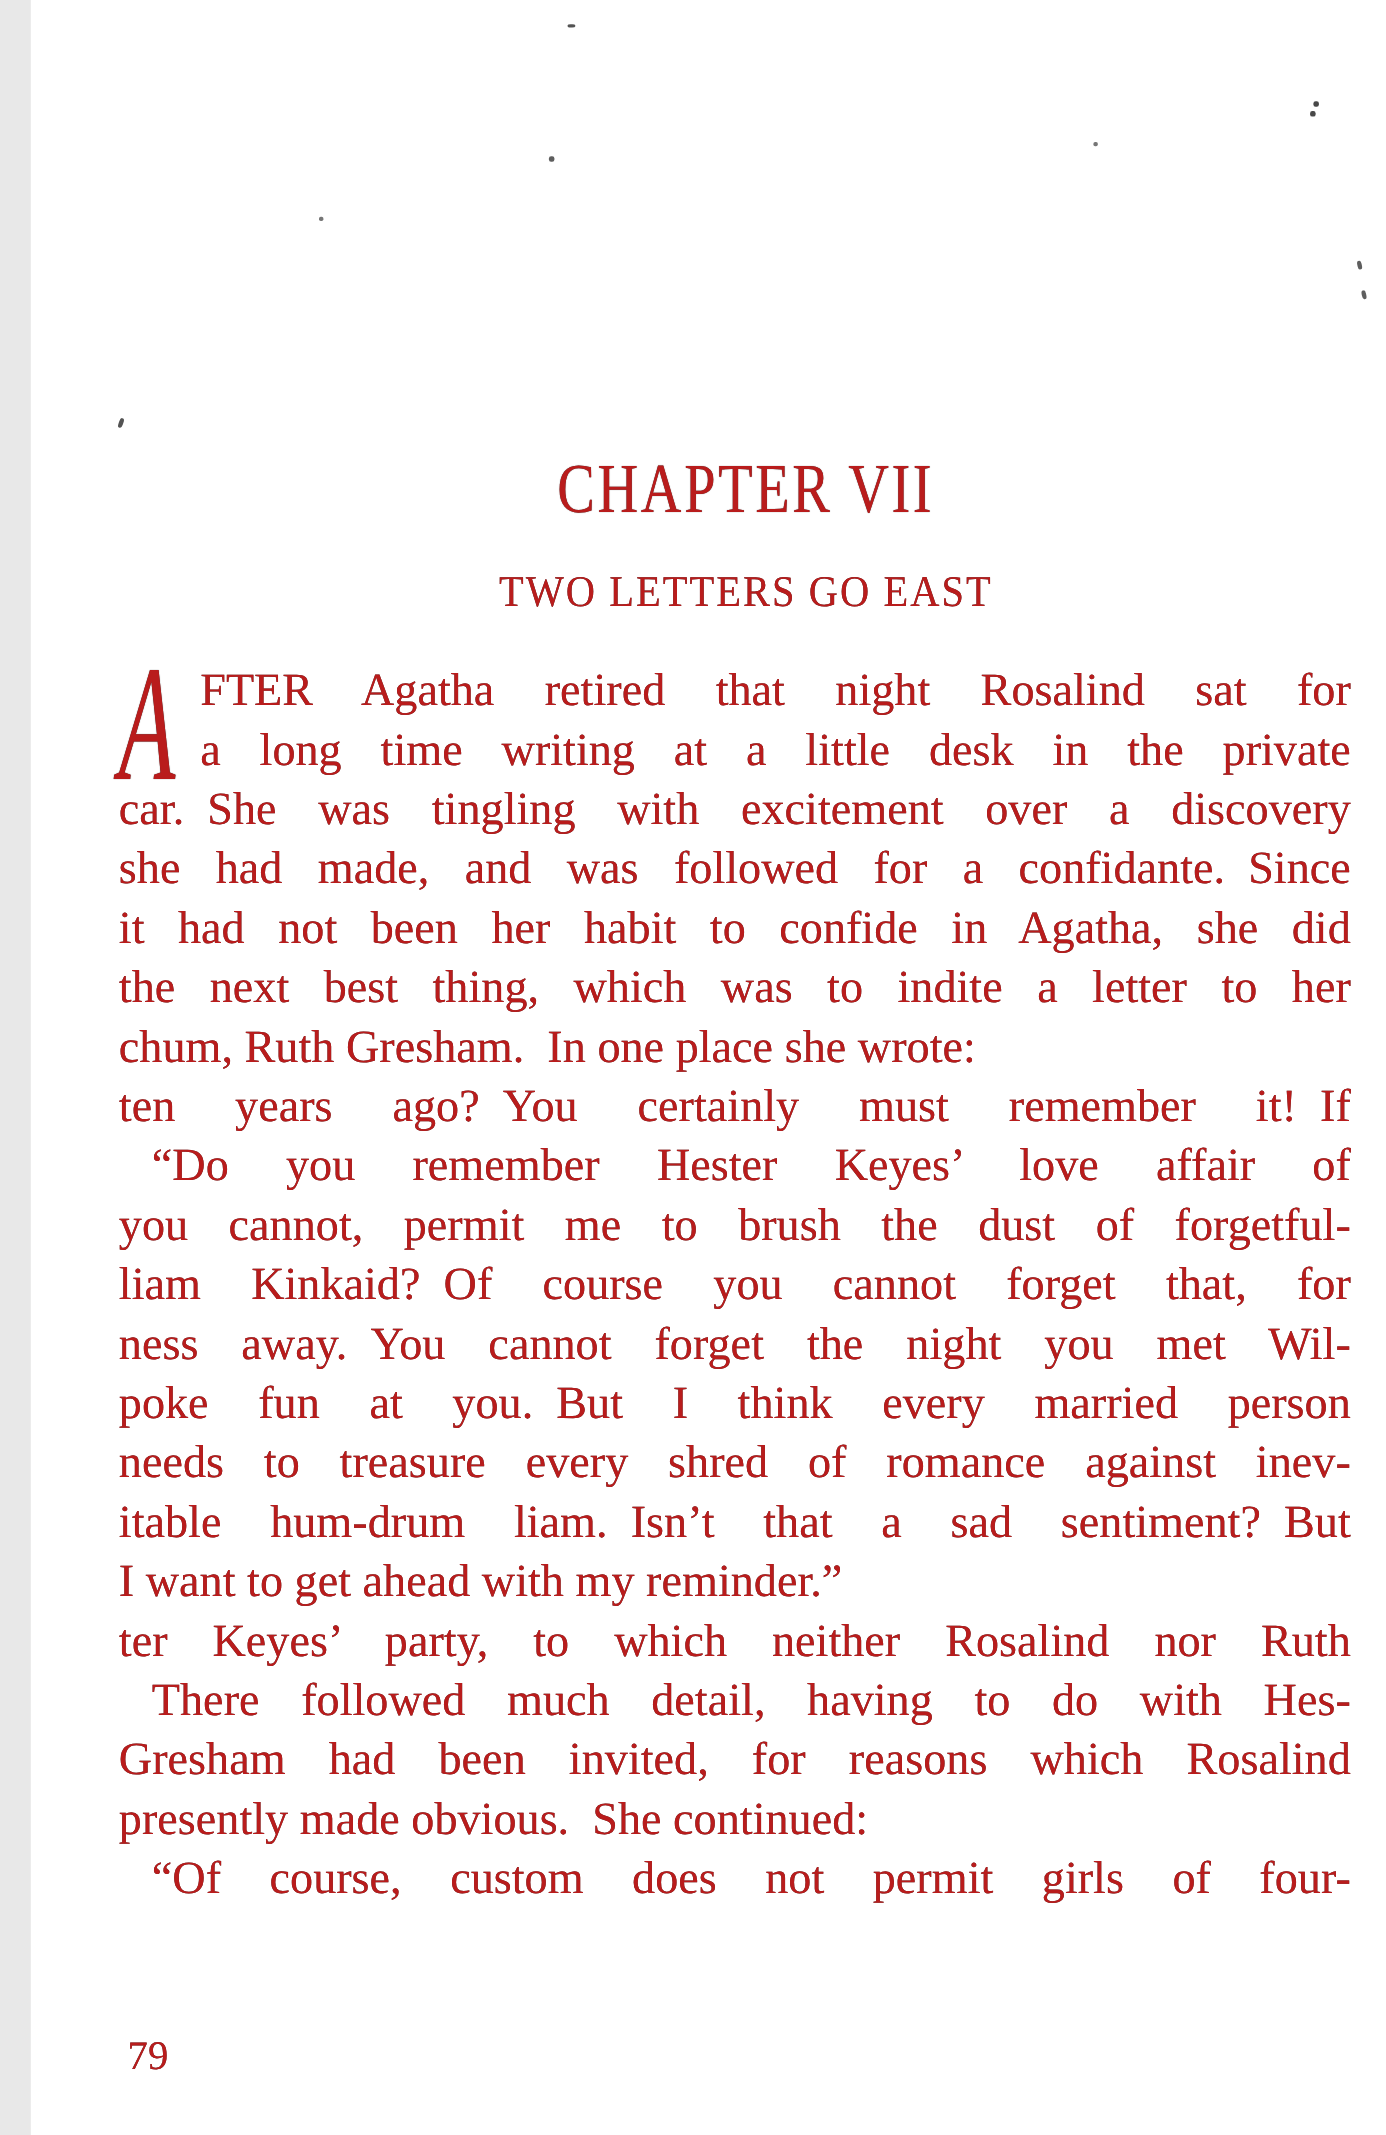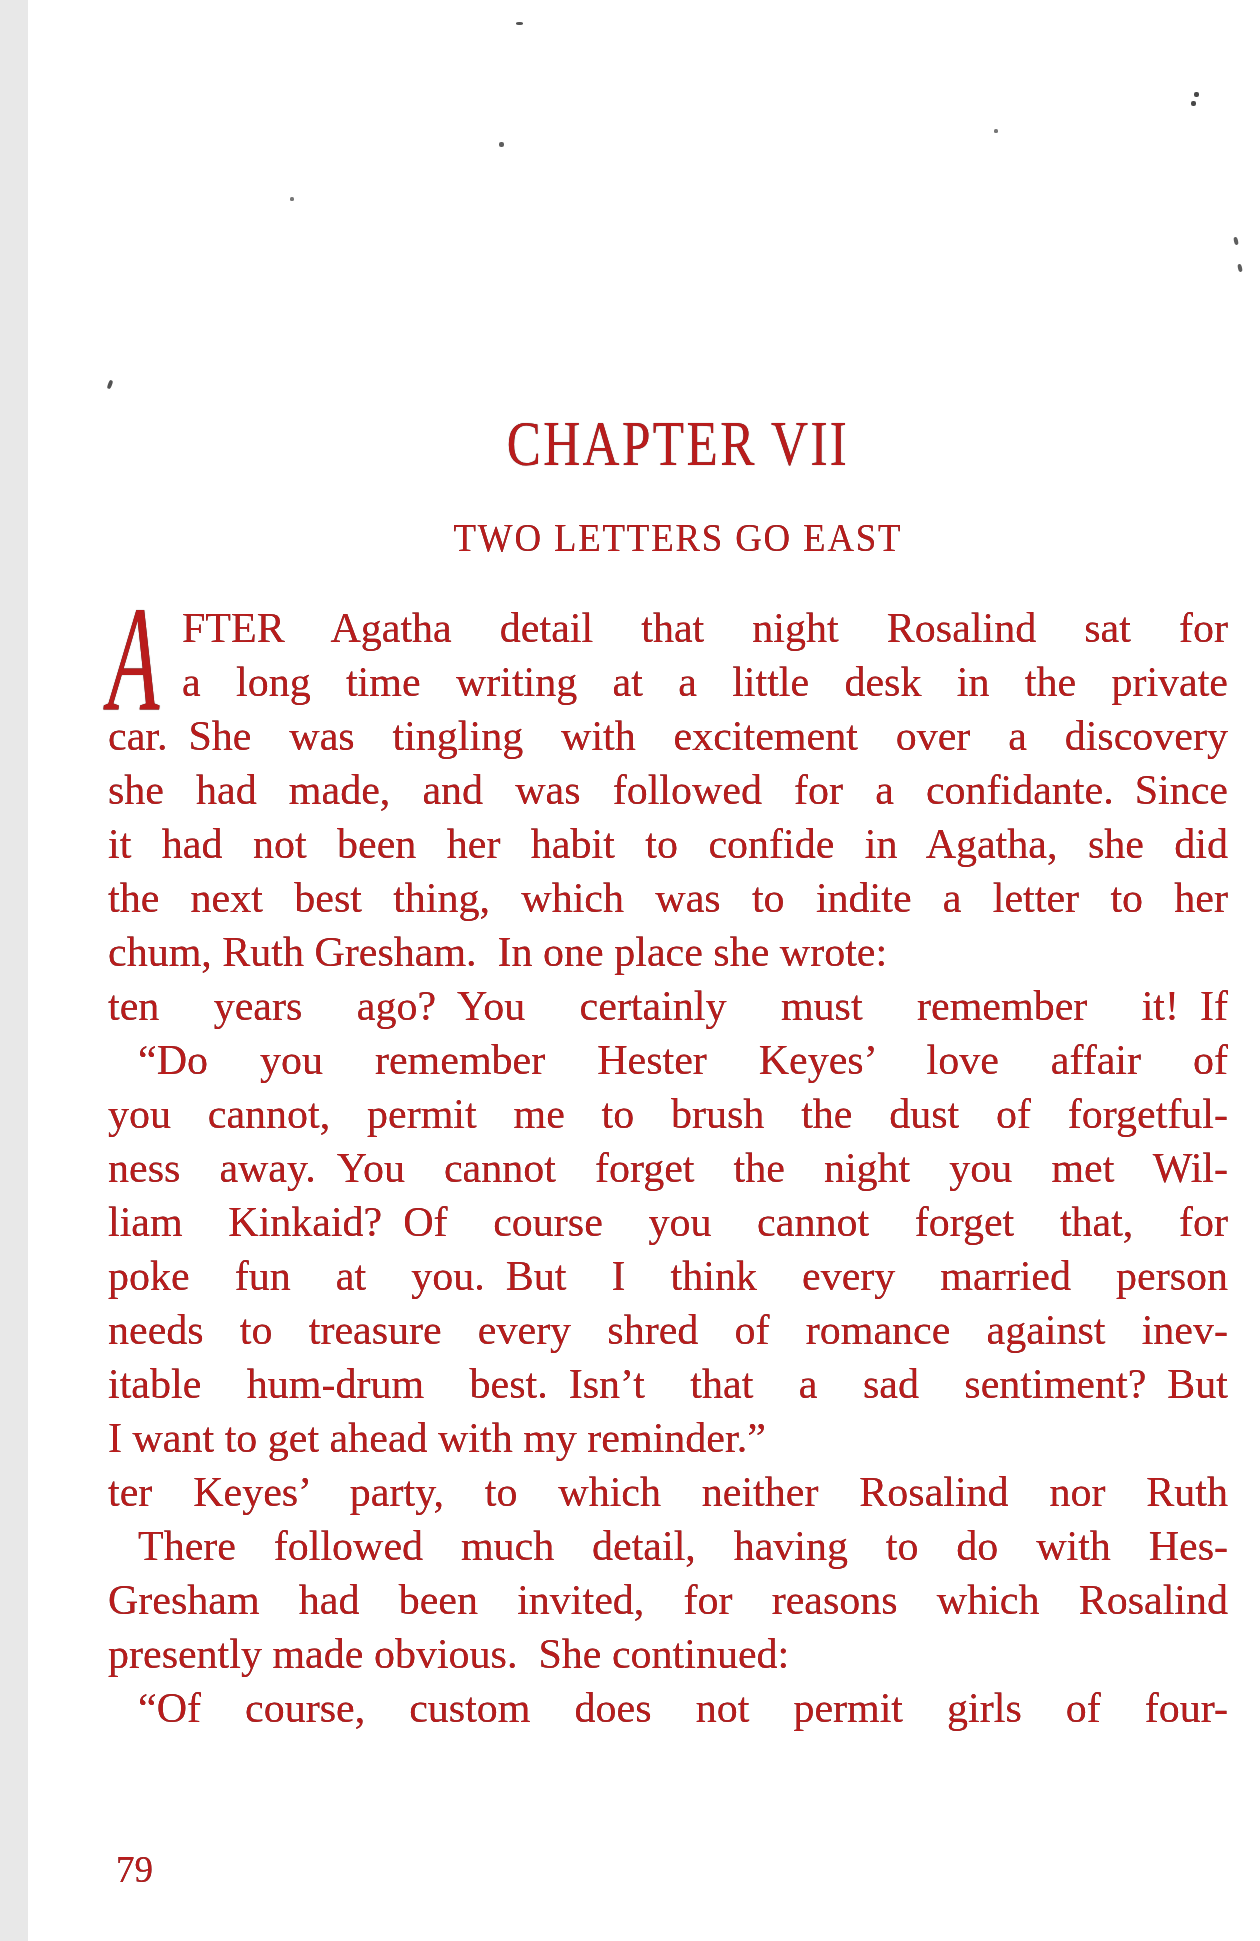--- a/index.html
+++ b/index.html
@@ -101,37 +101,37 @@
 
 <div class="page">
 
   <div class="chapter-heading">CHAPTER VII</div>
 
   <div class="chapter-subtitle">TWO LETTERS GO EAST</div>
 
   <div class="body-text">
       <div class="para">
         <span class="dropcap">A</span>
-        <div class="line">FTER Agatha detail that night Rosalind sat for</div>
+        <div class="line">FTER Agatha retired that night Rosalind sat for</div>
         <div class="line">a long time writing at a little desk in the private</div>
         <div class="line">car. She was tingling with excitement over a discovery</div>
         <div class="line">she had made, and was followed for a confidante. Since</div>
         <div class="line">it had not been her habit to confide in Agatha, she did</div>
         <div class="line">the next best thing, which was to indite a letter to her</div>
         <div class="line no-just">chum, Ruth Gresham. In one place she wrote:</div>
       </div>
       <div class="para">
         <div class="line">ten years ago? You certainly must remember it! If</div>
         <div class="line first">“Do you remember Hester Keyes’ love affair of</div>
         <div class="line">you cannot, permit me to brush the dust of forgetful-</div>
+        <div class="line">liam Kinkaid? Of course you cannot forget that, for</div>
         <div class="line">ness away. You cannot forget the night you met Wil-</div>
-        <div class="line">liam Kinkaid? Of course you cannot forget that, for</div>
         <div class="line">poke fun at you. But I think every married person</div>
         <div class="line">needs to treasure every shred of romance against inev-</div>
-        <div class="line">itable hum-drum best. Isn’t that a sad sentiment? But</div>
+        <div class="line">itable hum-drum liam. Isn’t that a sad sentiment? But</div>
         <div class="line no-just">I want to get ahead with my reminder.”</div>
       </div>
       <div class="para">
         <div class="line">ter Keyes’ party, to which neither Rosalind nor Ruth</div>
         <div class="line first">There followed much detail, having to do with Hes-</div>
         <div class="line">Gresham had been invited, for reasons which Rosalind</div>
         <div class="line no-just">presently made obvious. She continued:</div>
       </div>
       <div class="para">
         <div class="line first">“Of course, custom does not permit girls of four-</div>

